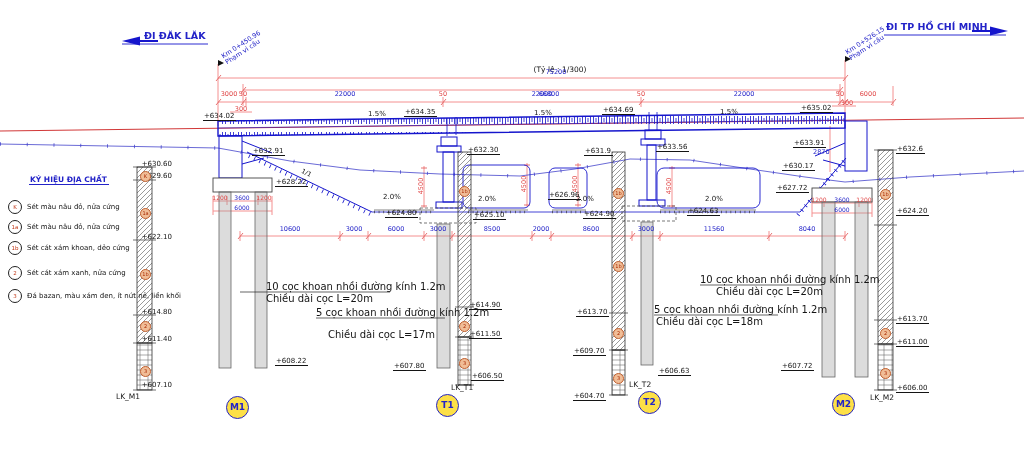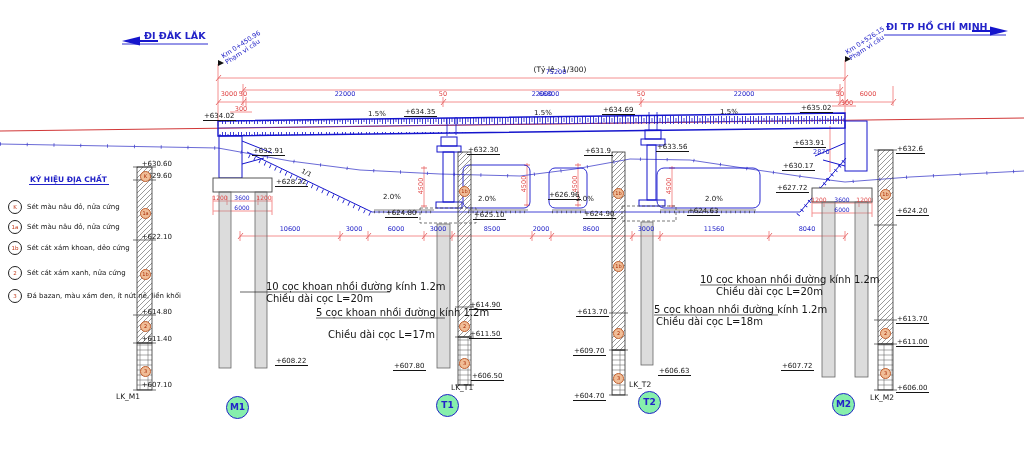--- a/index.html
+++ b/index.html
@@ -16,21 +16,21 @@
   .rot90{transform:translate(-50%,-50%) rotate(-90deg);}
   .station{transform:rotate(-33deg);transform-origin:0 100%;color:#2323c8;font-size:6.5px;}
   .slope11{transform:rotate(27deg);font-size:6.5px;}
   .lgrow{position:absolute;}
   .lgc{display:inline-block;width:12px;height:12px;border:1px solid #222;border-radius:50%;
        font-size:5.5px;color:#c03818;text-align:center;line-height:12px;vertical-align:middle;}
   .lgt{font-size:7px;color:#141414;margin-left:5px;vertical-align:middle;}
   .geo{position:absolute;width:9px;height:9px;border:1px solid #c06030;border-radius:50%;
        background:#f0bd97;font-size:5px;color:#a82800;text-align:center;line-height:9px;}
   .pc{position:absolute;width:21px;height:21px;border:1.4px solid #2323c8;border-radius:50%;
-      color:#2323c8;font-size:9px;font-weight:bold;text-align:center;line-height:21px;background:#86efac;}
+      color:#2323c8;font-size:9px;font-weight:bold;text-align:center;line-height:21px;background:#fde047;}
   .note{font-size:10px;color:#141414;}
 </style>
 </head>
 <body>
 
 <div id="sheet">
 
 <svg width="1024" height="452" viewBox="0 0 1024 452">
   <defs>
     <pattern id="deckPat" width="8" height="16" patternUnits="userSpaceOnUse">

